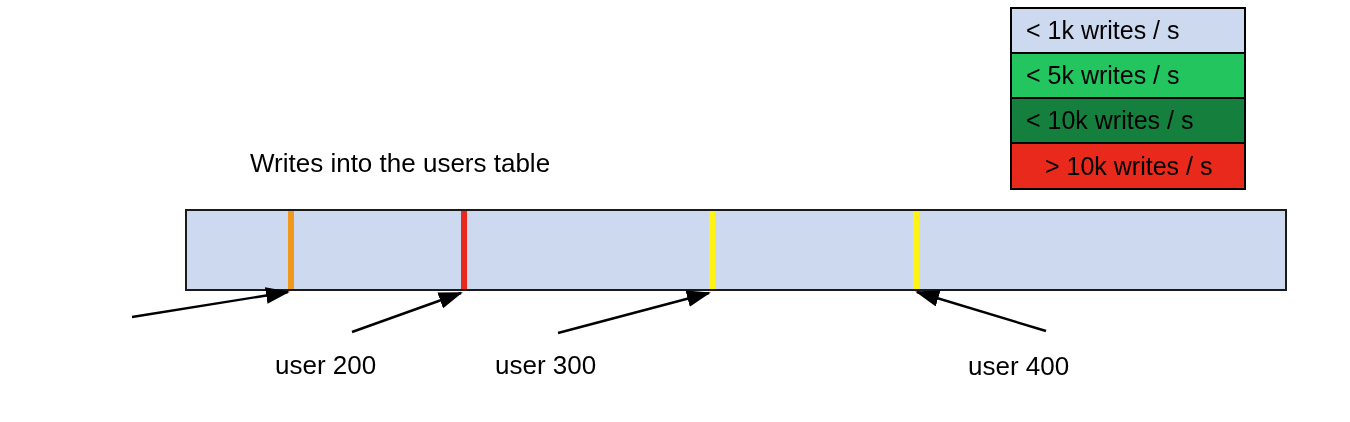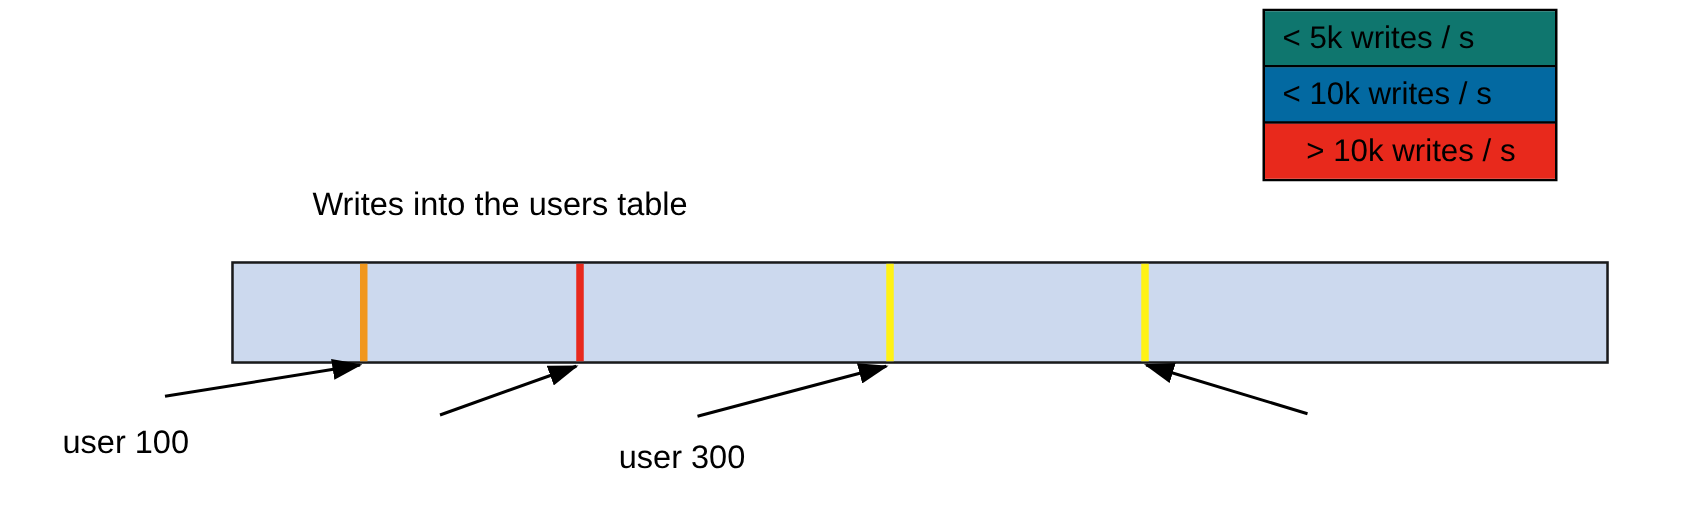--- a/index.html
+++ b/index.html
@@ -97,24 +97,27 @@
     line-height: 1;
     white-space: nowrap;
   }
 </style>
 </head>
 <body>
 
 <div id="diagram-root">
 
   <div class="legend">
-    <div class="legend-row" style="background: #0f766e;">
+    <div class="legend-row" style="background: rgb(204, 217, 238);">
+      <span class="legend-label">&lt; 1k writes / s</span>
+    </div>
+    <div class="legend-row" style="background: #22c55e;">
       <span class="legend-label">&lt; 5k writes / s</span>
     </div>
-    <div class="legend-row" style="background: #0369a1; text-align: center;">
+    <div class="legend-row" style="background: #15803d; text-align: center;">
       <span class="legend-label">&lt; 10k writes / s</span>
     </div>
     <div class="legend-row" style="background: rgb(232, 41, 28);">
       <span class="legend-label">&gt; 10k writes / s</span>
     </div>
   </div>
 
   <div class="chart-title">Writes into the users table</div>
 
   <div class="bar" style="left: 185px; width: 1102px; background: rgb(204, 217, 238); border-color: rgb(26, 26, 26);">
@@ -129,16 +132,17 @@
       <marker id="arrowhead" markerWidth="10" markerHeight="7" refX="9.2" refY="3.5" orient="auto" markerUnits="strokeWidth">
         <polygon points="0 0, 10 3.5, 0 7" fill="#000000"></polygon>
       </marker>
     </defs>
     <line x1="132" y1="317" x2="288" y2="292" stroke="#000000" stroke-width="2.4" marker-end="url(#arrowhead)"></line>
     <line x1="352" y1="332" x2="461" y2="293" stroke="#000000" stroke-width="2.4" marker-end="url(#arrowhead)"></line>
     <line x1="558" y1="333" x2="709" y2="293" stroke="#000000" stroke-width="2.4" marker-end="url(#arrowhead)"></line>
     <line x1="1046" y1="331" x2="917" y2="292" stroke="#000000" stroke-width="2.4" marker-end="url(#arrowhead)"></line>
   </svg>
 
-  <div class="user-label" style="left: 50px; top: 340px;">user 100</div>
+  <div class="user-label" style="left: 275px; top: 352px;">user 200</div>
   <div class="user-label" style="left: 495px; top: 352px; text-align: center;">user 300</div>
+  <div class="user-label" style="left: 968px; top: 353px;">user 400</div>
 
 </div>
 
 </body></html>

